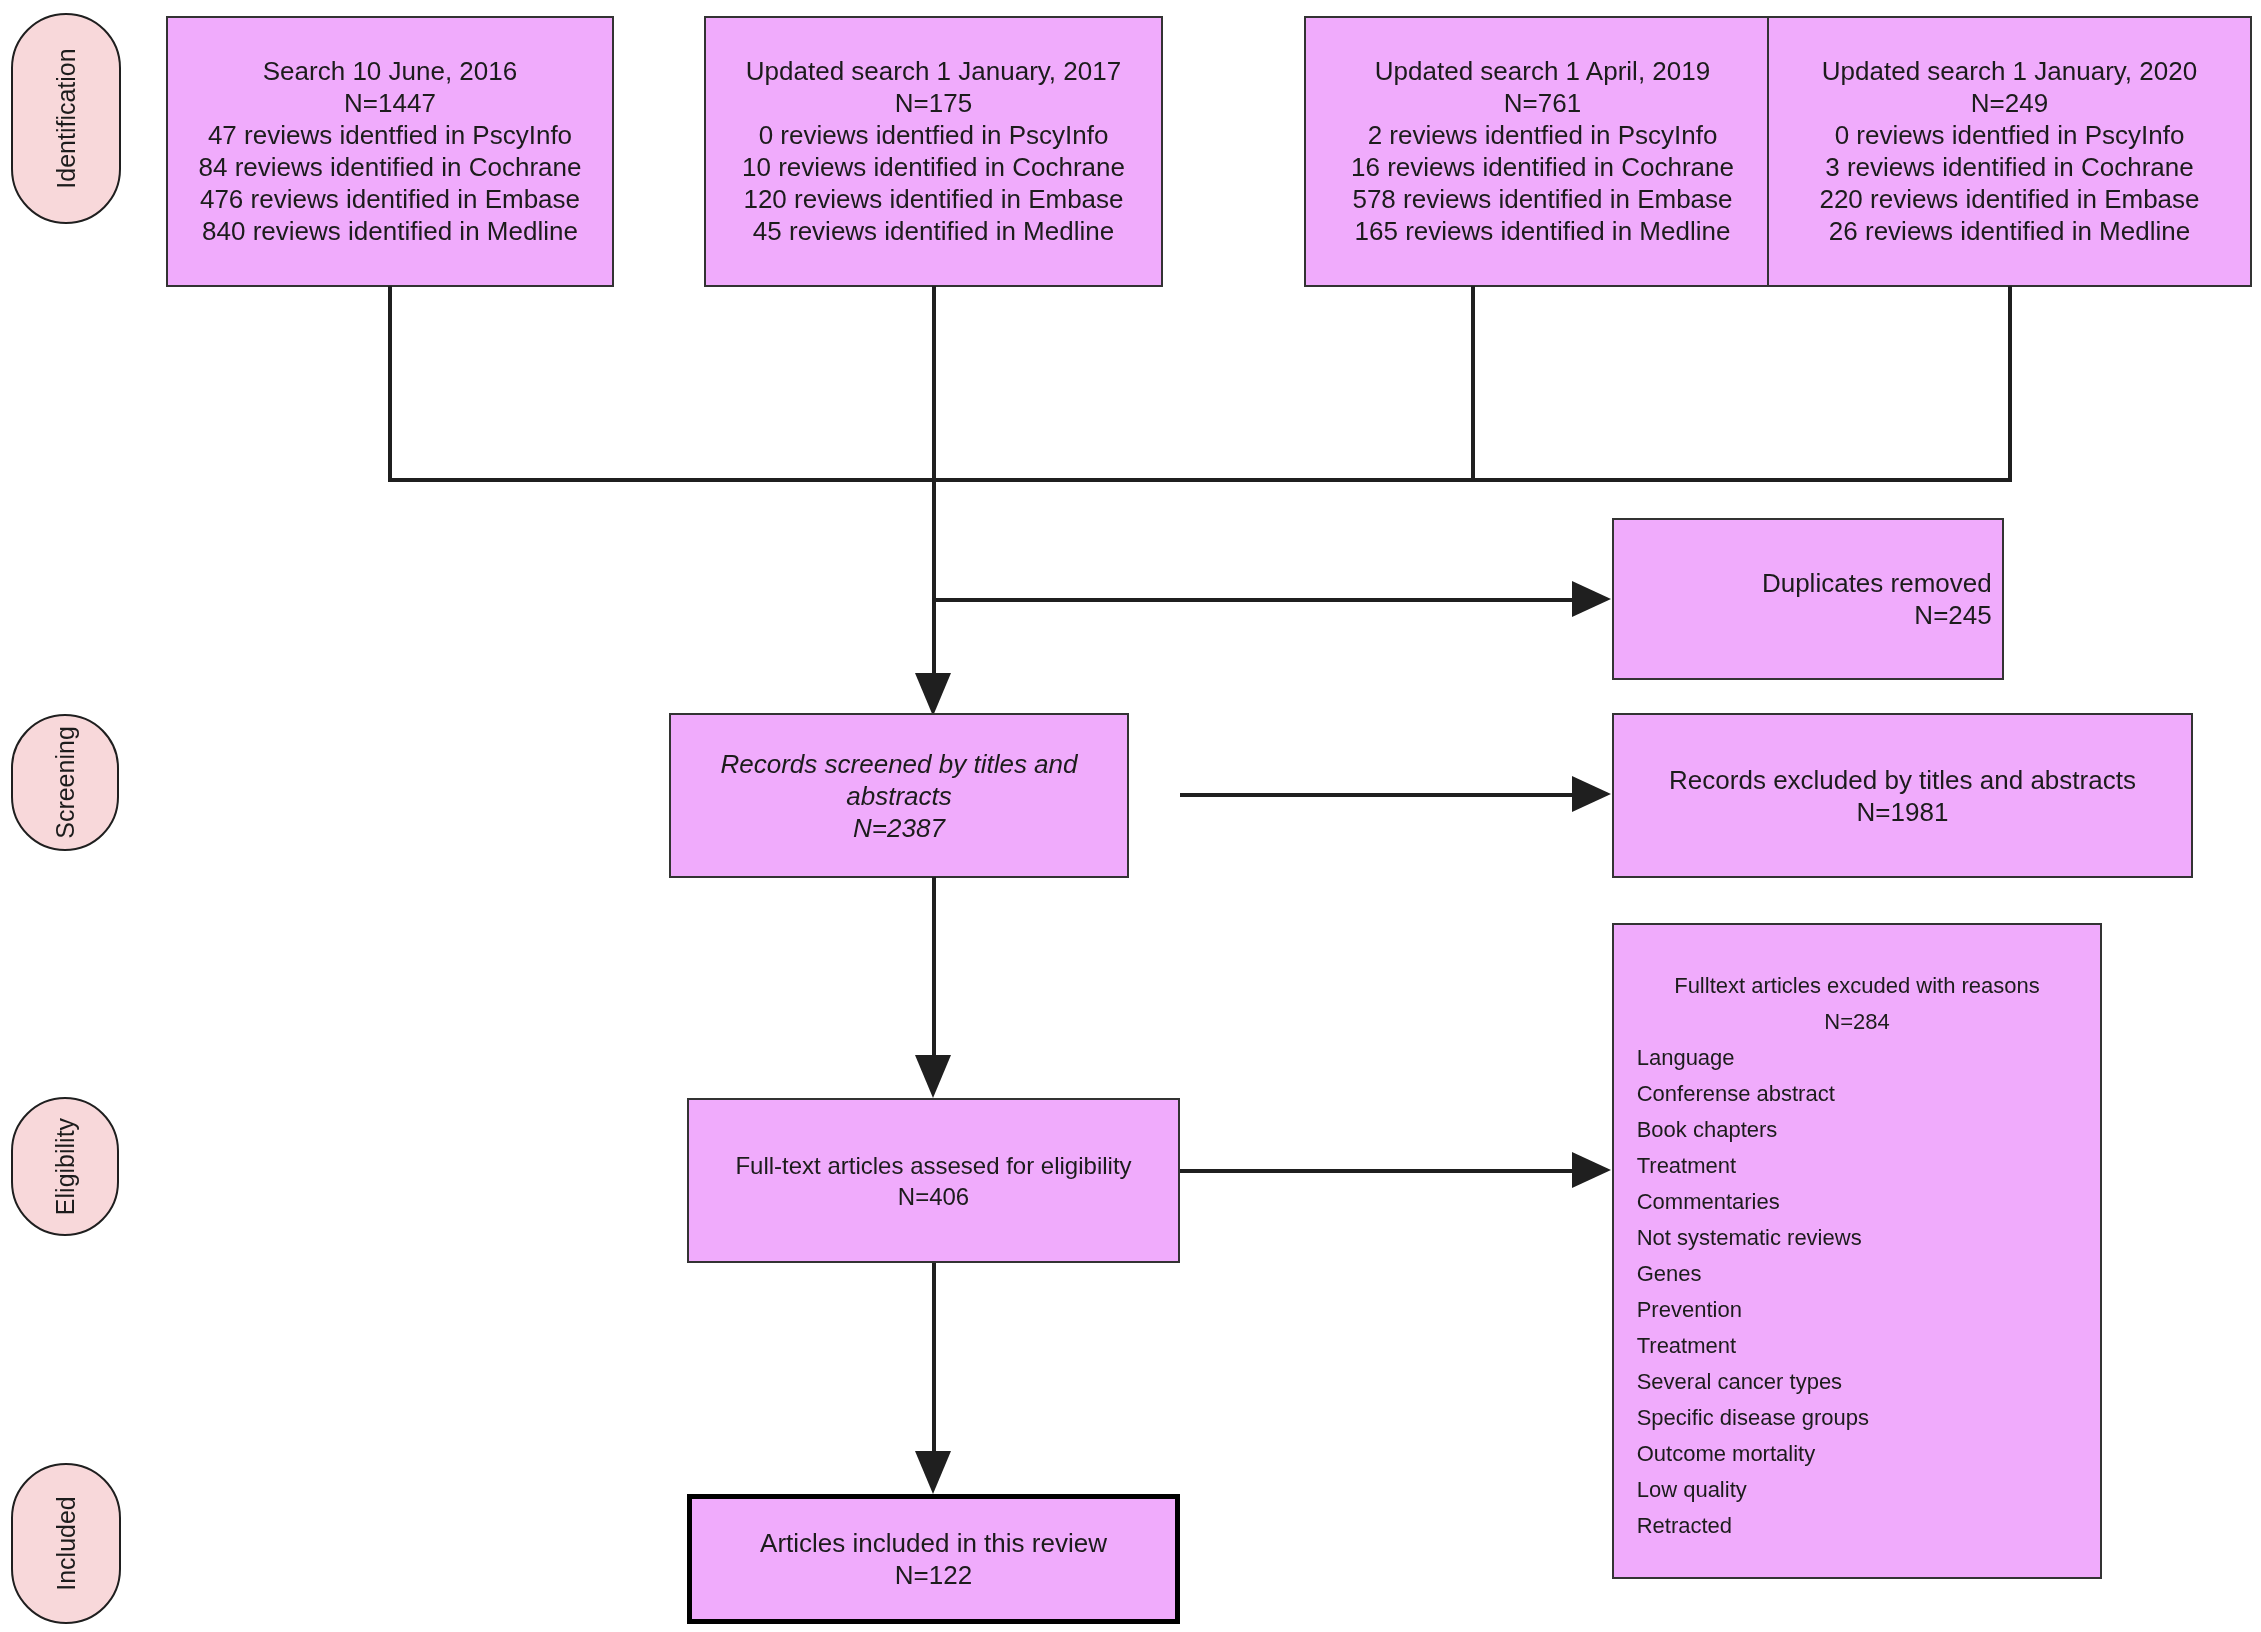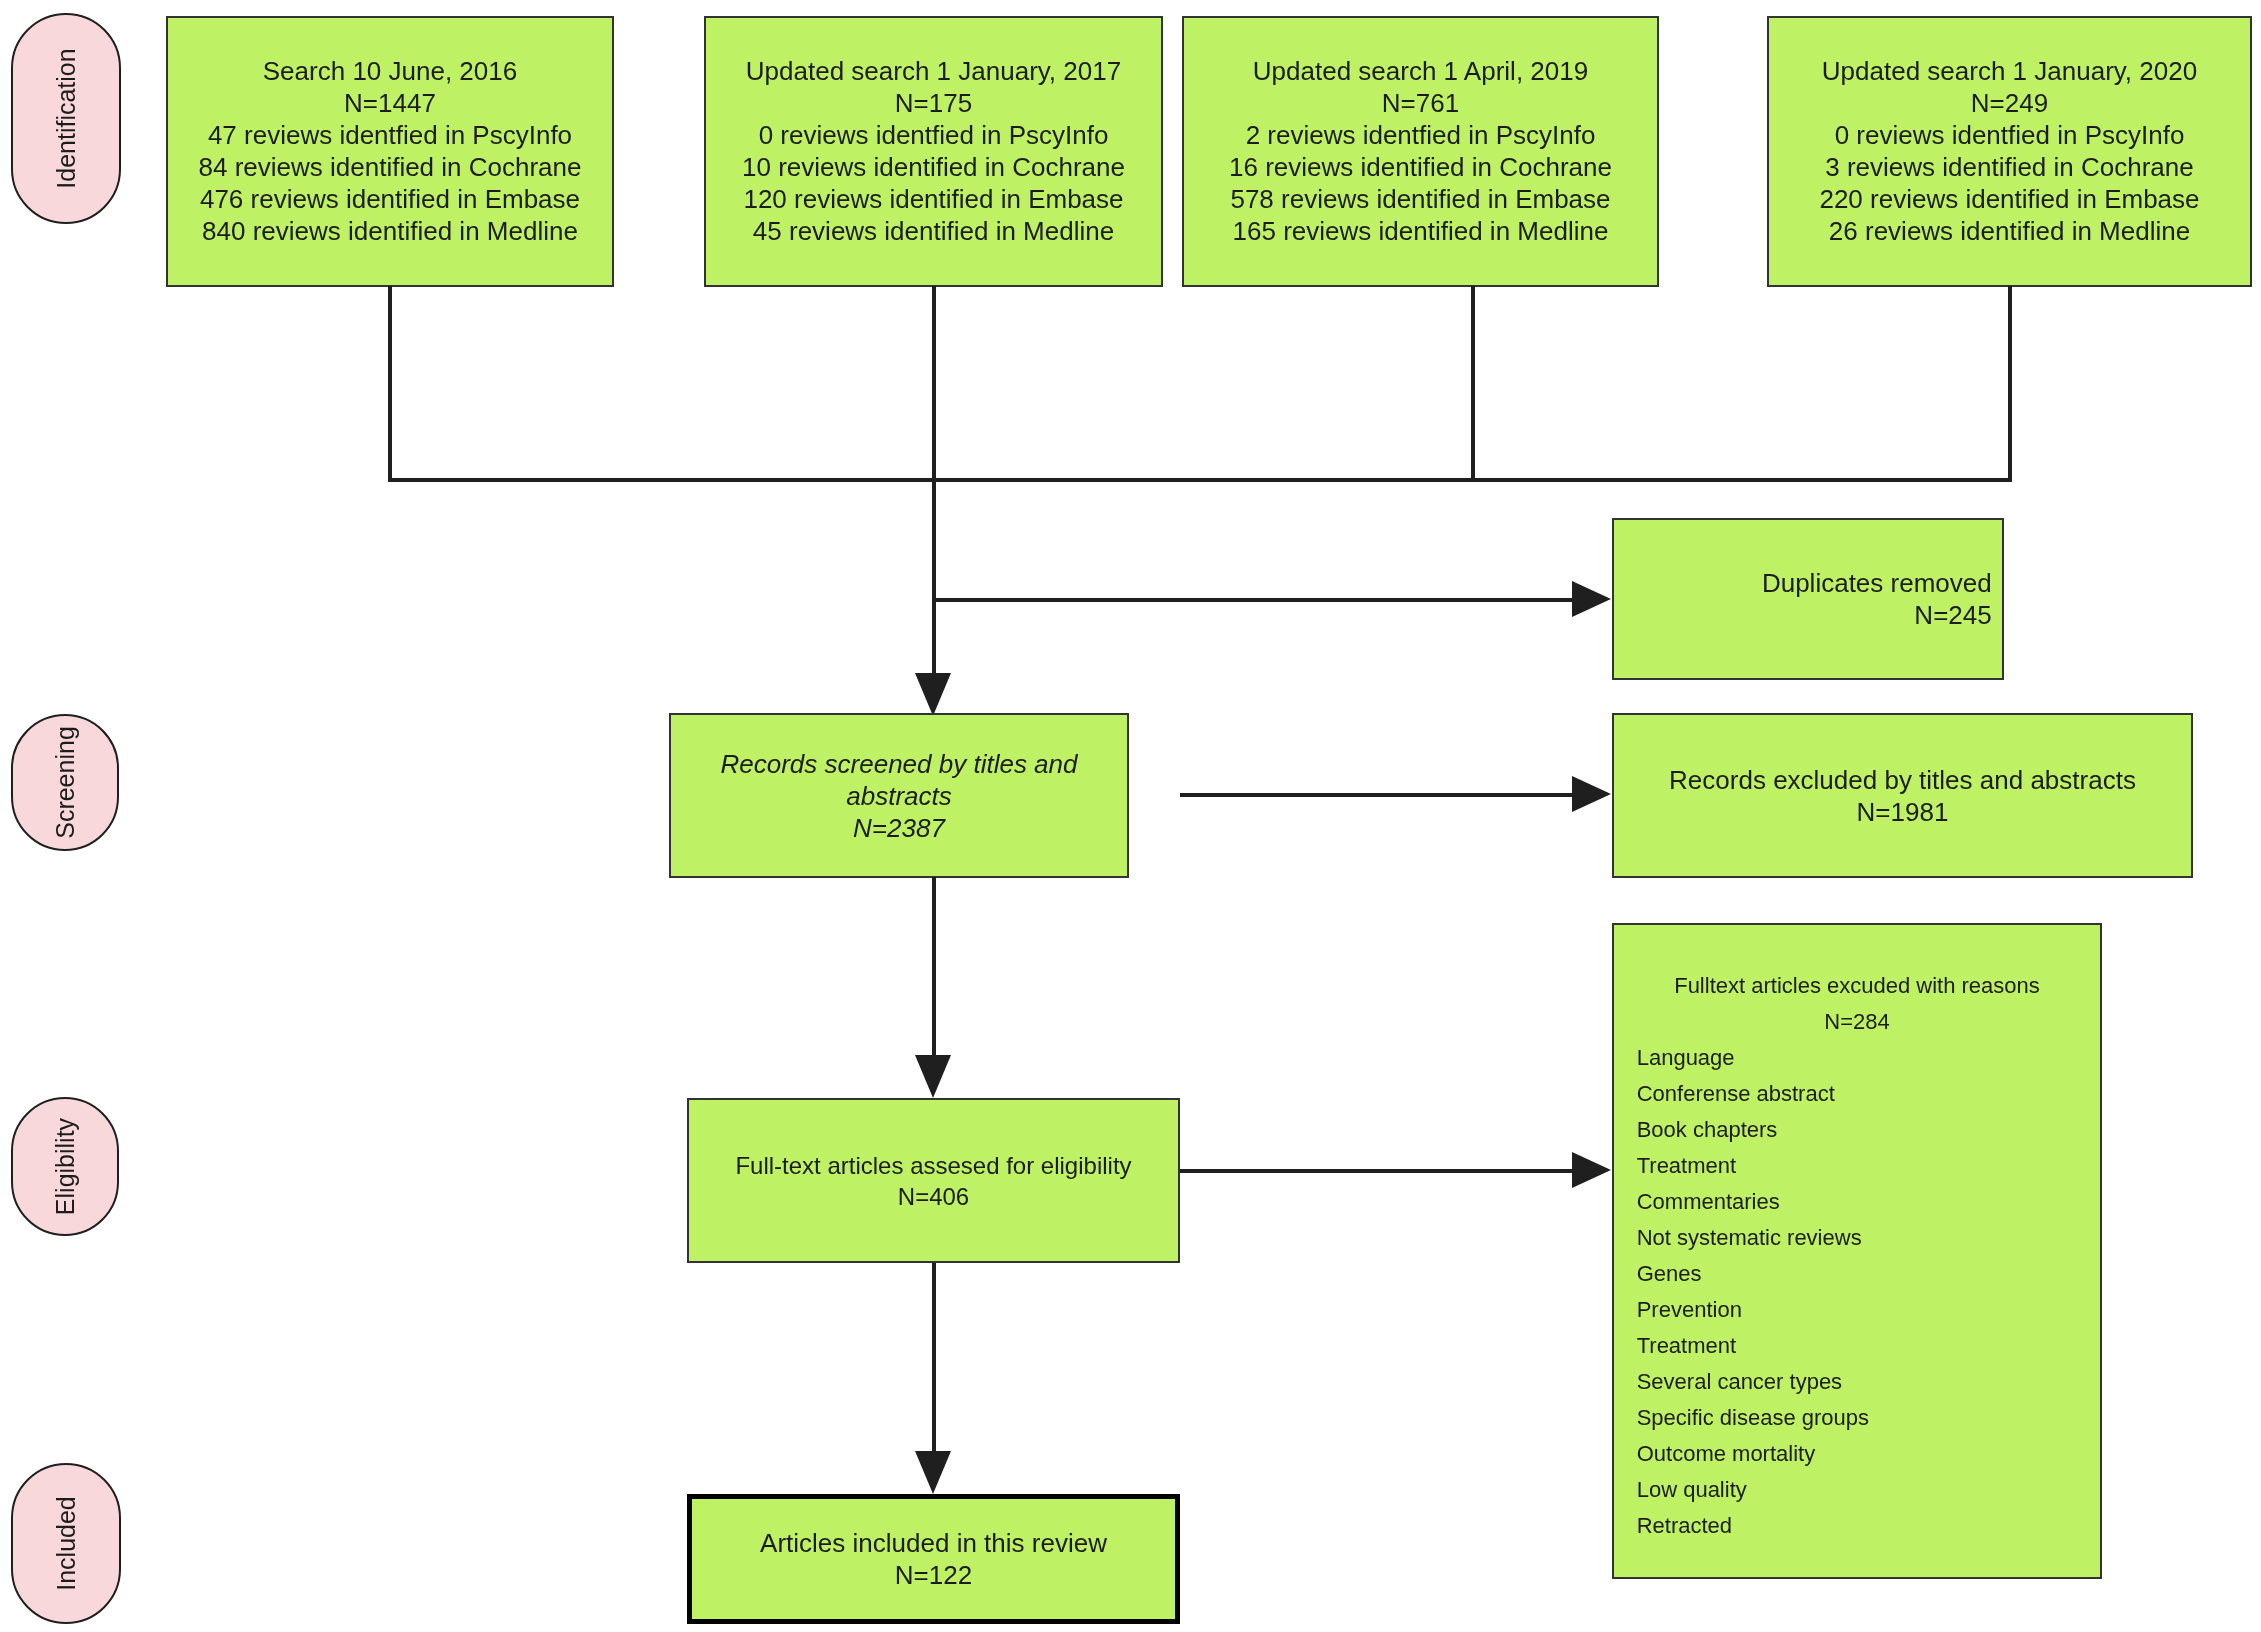--- a/index.html
+++ b/index.html
@@ -6,21 +6,21 @@
   .canvas {
     position: relative;
     width: 2261px;
     height: 1633px;
     background: #ffffff;
     font-family: "Liberation Sans", "DejaVu Sans", sans-serif;
     color: #1c1c1c;
   }
   .pbox {
     position: absolute;
-    background: #bef264;
+    background: #f0abfc;
     border: 2.6px solid #333333;
     box-sizing: border-box;
     display: flex;
     flex-direction: column;
     justify-content: center;
     align-items: center;
     text-align: center;
     font-size: 26px;
     line-height: 32px;
   }
@@ -98,21 +98,21 @@
     <div>840 reviews identified in Medline</div>
   </div>
   <div class="pbox" style="left:704px; top:15.5px; width:459px; height:271px; padding:0 10.3px;">
     <div>Updated search 1 January, 2017</div>
     <div>N=175</div>
     <div>0 reviews identfied in PscyInfo</div>
     <div>10 reviews identified in Cochrane</div>
     <div>120 reviews identified in Embase</div>
     <div>45 reviews identified in Medline</div>
   </div>
-  <div class="pbox" style="left:1182px; top:15.5px; width:477px; height:271px; padding:0 10.3px;">
+  <div class="pbox" style="left:1304px; top:15.5px; width:477px; height:271px; padding:0 10.3px;">
     <div>Updated search 1 April, 2019</div>
     <div>N=761</div>
     <div>2 reviews identfied in PscyInfo</div>
     <div>16 reviews identified in Cochrane</div>
     <div>578 reviews identified in Embase</div>
     <div>165 reviews identified in Medline</div>
   </div>
   <div class="pbox" style="left:1767px; top:15.5px; width:485px; height:271px; padding:0 10.3px;">
     <div>Updated search 1 January, 2020</div>
     <div>N=249</div>

